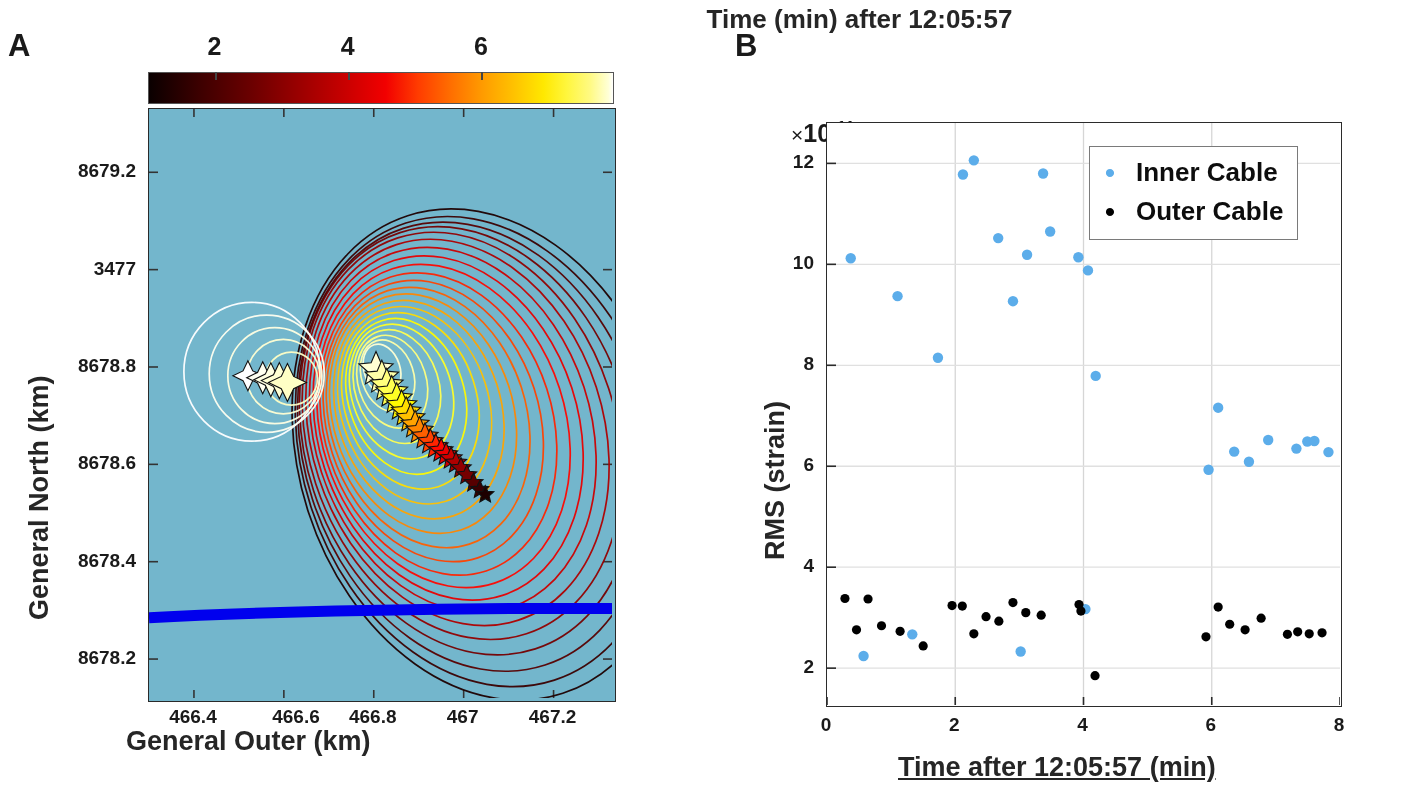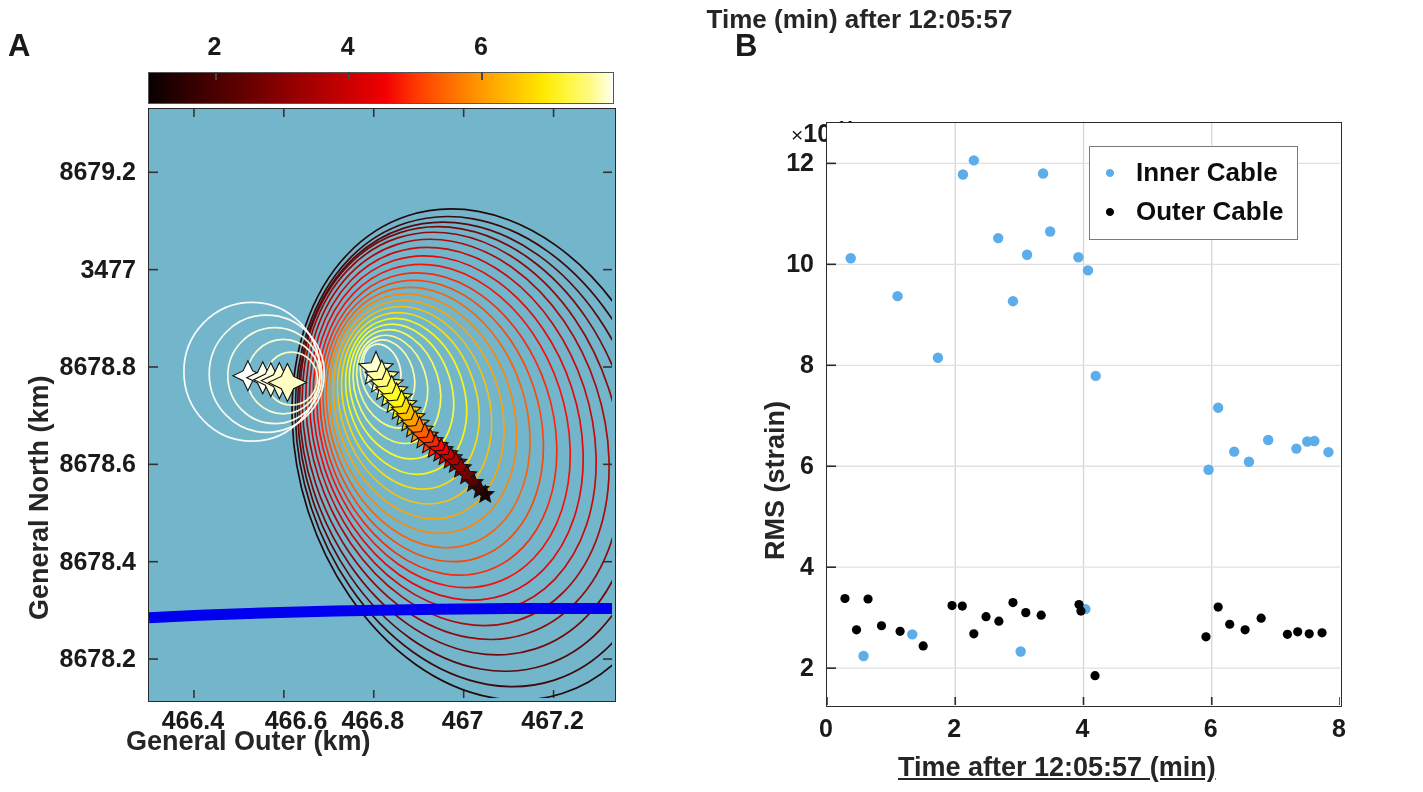--- a/index.html
+++ b/index.html
@@ -21,21 +21,21 @@
         #c70000 42%, #f20000 51%, #ff3c00 58%, #ff6e00 65%,
         #ff9c00 72%, #ffc400 79%, #ffe800 85%, #fff63d 90%,
         #fffa82 95%, #ffffd6 99%, #ffffff 100%);}
   .cbar-ticks{position:absolute;left:0;top:0;width:100%;height:100%;}
   .cbar-tick{position:absolute;top:0;width:2px;height:8px;background:#444;}
   .cbar-ticklabel{position:absolute;font-size:25px;font-weight:bold;color:#1a1a1a;
       transform:translateX(-50%);}
   .cbar-title{position:absolute;font-size:26px;font-weight:bold;color:#262626;
       width:100%;text-align:center;}
 
-  .ytick-lbl,.xtick-lbl{position:absolute;font-size:25px;font-weight:bold;color:#1a1a1a;white-space:nowrap;}
+  .ytick-lbl,.xtick-lbl{position:absolute;font-size:19px;font-weight:bold;color:#1a1a1a;white-space:nowrap;}
   .ytick-lbl{text-align:right;transform:translateY(-50%);}
   .xtick-lbl{transform:translateX(-50%);}
   .axis-title{position:absolute;font-size:27px;font-weight:bold;color:#262626;white-space:nowrap;}
   .axis-title.vert{transform-origin:0 0;transform:rotate(-90deg);}
 
   
   #panelB-axes{position:absolute;left:826px;top:122px;width:516px;height:585px;
       background:#ffffff;border:1.6px solid #2b2b2b;box-sizing:border-box;}
   #panelB-svg{position:absolute;left:0;top:0;}
   .expnote{position:absolute;font-size:25px;font-weight:bold;color:#1a1a1a;white-space:nowrap;}

